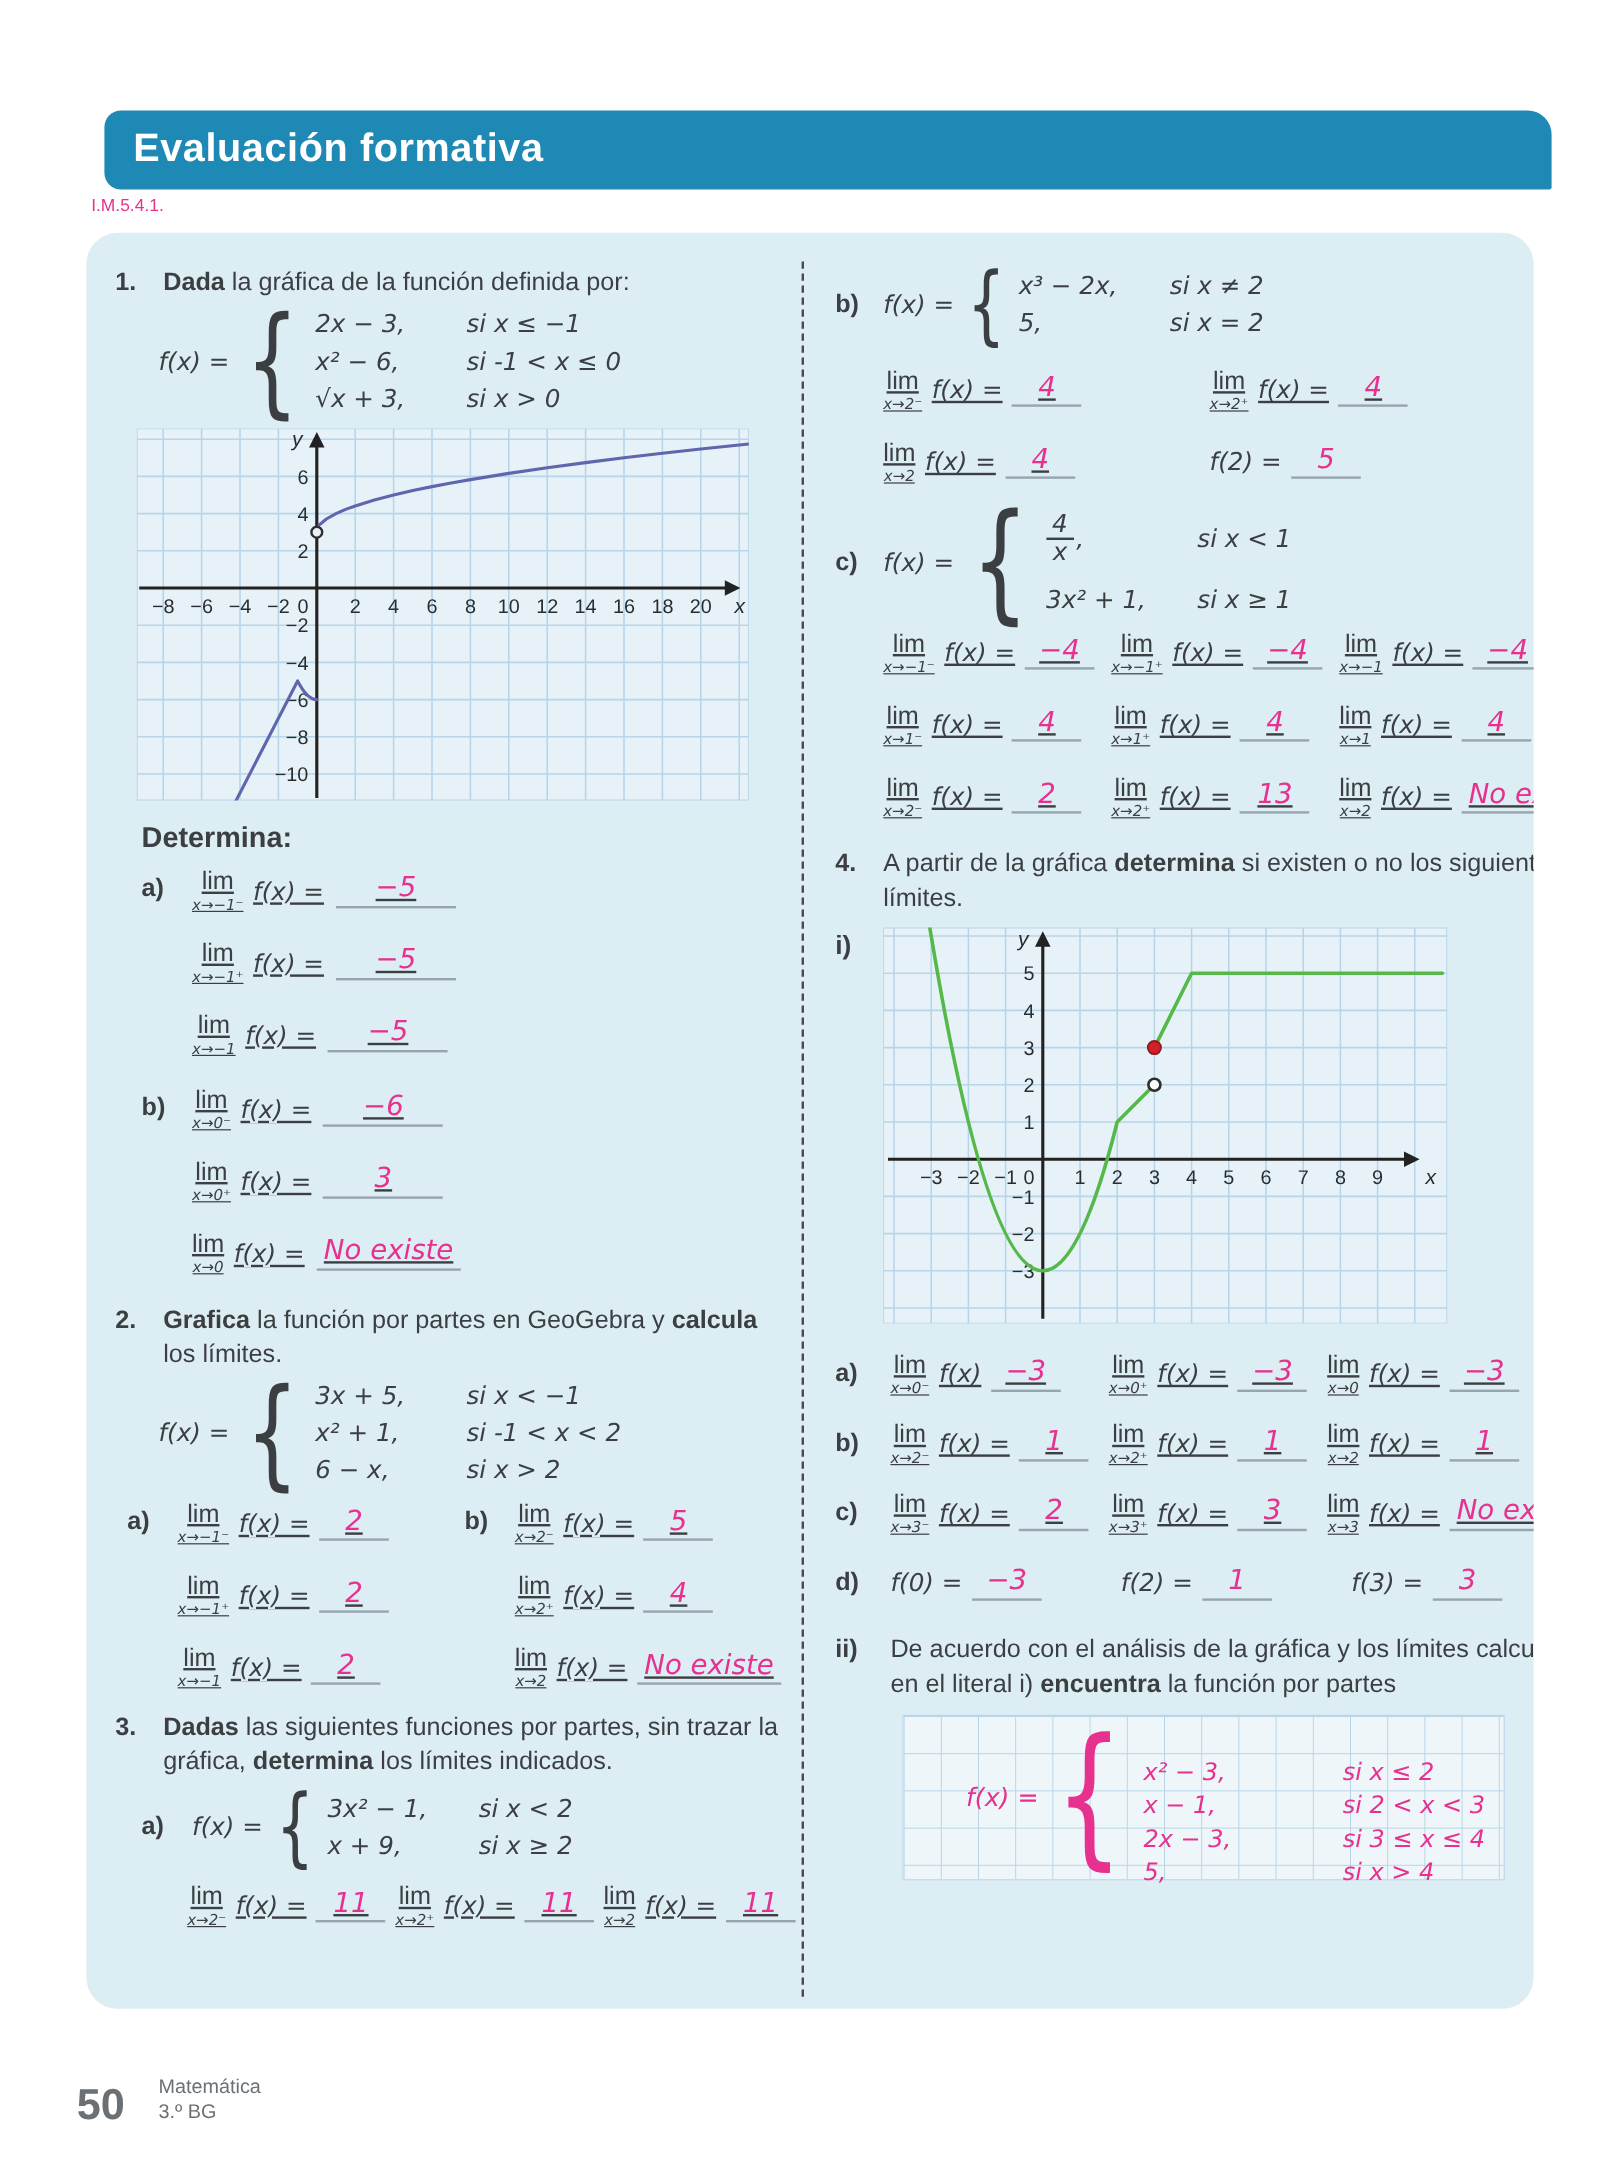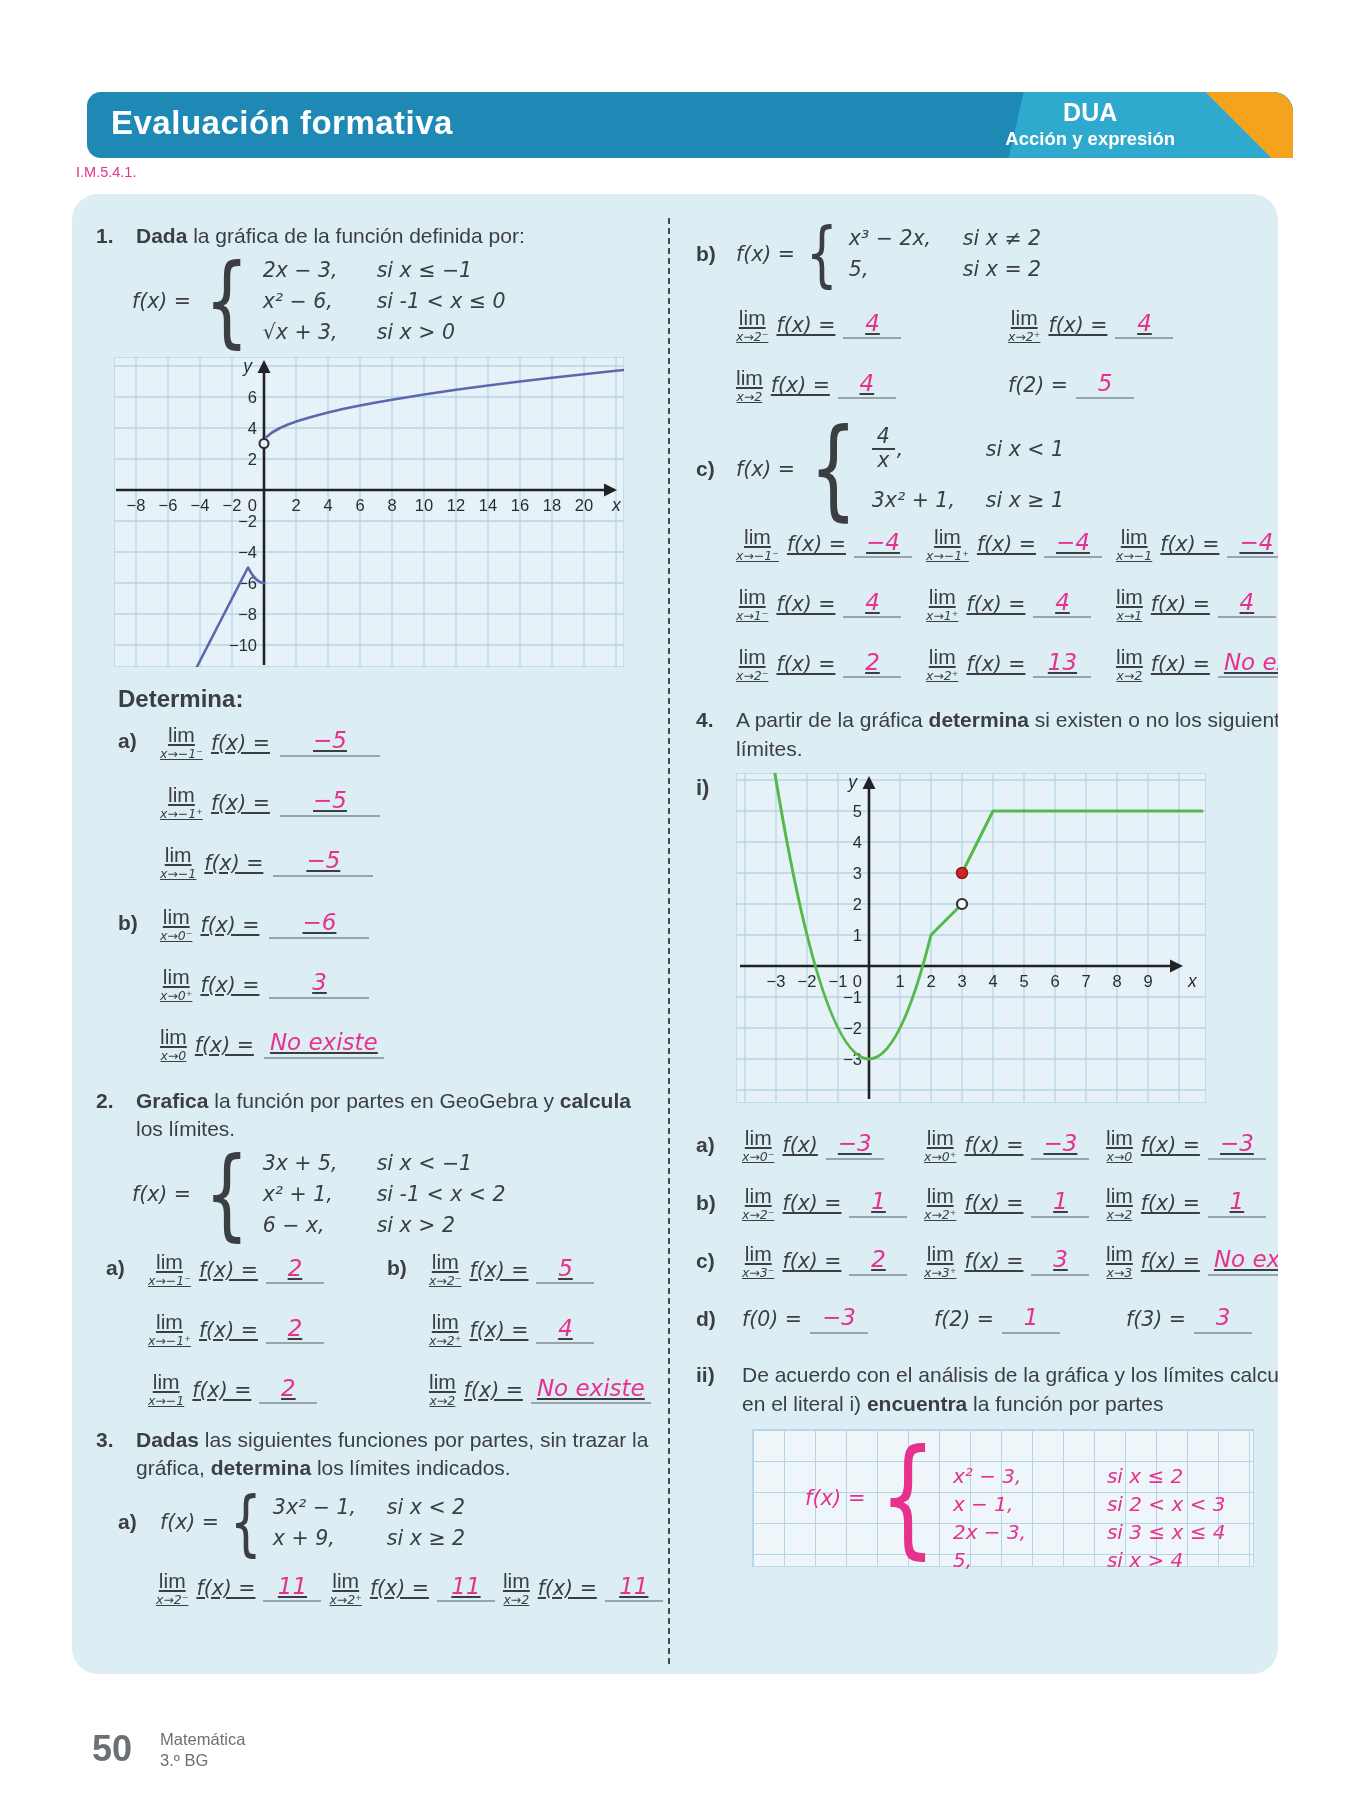--- a/index.html
+++ b/index.html
@@ -32,21 +32,21 @@
   .pw{display:flex;align-items:center;margin:6px 0 6px 36px;}
   .pwfx{margin-right:6px;}
   .fxi{font-family:"DejaVu Sans",sans-serif;font-style:italic;font-size:20.5px;white-space:nowrap;}
   .brace{display:inline-block;font-family:"DejaVu Sans",sans-serif;line-height:.88;transform:scaleX(.7);margin:0 0 0 -2px;}
   .brace::before{content:"{";}
   .b2::before{font-size:72px;}
   .b3::before{font-size:100px;}
   .bfr::before{font-size:108px;}
   .b4::before{font-size:128px;}
   .cases{display:flex;flex-direction:column;gap:7px;margin-left:4px;}
-  .case{display:flex;gap:6px;font-family:"DejaVu Sans",sans-serif;font-style:italic;font-size:20.5px;align-items:center;}
+  .case{display:flex;gap:18px;font-family:"DejaVu Sans",sans-serif;font-style:italic;font-size:20.5px;align-items:center;}
   .case .expr{min-width:108px;}
   .frac{display:inline-flex;flex-direction:column;align-items:center;line-height:1.05;}
   .frac .num{border-bottom:2px solid currentColor;padding:0 5px 1px;}
   
   .limrow{display:flex;align-items:center;height:52px;text-decoration:underline;}
   .lim{display:inline-flex;flex-direction:column;align-items:center;line-height:1;margin-right:8px;}
   .lw{font-size:21px;}
   .ls{font-family:"DejaVu Sans",sans-serif;font-style:italic;font-size:12.5px;margin-top:3px;}
   .blank{display:inline-block;min-width:88px;border-bottom:2px solid var(--blankline);color:var(--pink);
          text-align:center;font-family:"DejaVu Sans",sans-serif;font-style:italic;font-size:23px;
@@ -85,36 +85,29 @@
   .hand{margin:10px 0 0 56px;width:500px;height:136px;border:1.5px solid #bcd6ea;background:
         linear-gradient(var(--gridline) 1px,transparent 1px),linear-gradient(90deg,var(--gridline) 1px,transparent 1px);
         background-size:31px 31px;background-color:#eef6fa;display:flex;align-items:center;color:var(--pink);}
   .hand .hfx{font-family:"DejaVu Sans",sans-serif;font-style:italic;font-size:21px;margin-left:52px;}
   .hand .brace{color:var(--pink);margin-left:2px;}
   .hand .cases{gap:4px;margin-top:40px;}
   .hand .case{font-size:20px;color:var(--pink);}
   .hand .case .expr{min-width:148px;}
   .mt10{margin-top:10px;} .mt16{margin-top:16px;}
   
-  .footer{position:absolute;left:92px;top:1726px;display:flex;gap:28px;align-items:center;color:var(--footer);}
+  .footer{position:absolute;left:64px;top:1726px;display:flex;gap:28px;align-items:flex-end;color:var(--footer);}
   .fpage{font-size:36px;font-weight:bold;line-height:1;}
   .fmeta{font-size:16.5px;line-height:1.3;padding-top:3px;}
 </style>
 </head>
 <body>
 
 <div class="band">
   <div class="band-title">Evaluación formativa</div>
-  <div class="dua-zone">
-    <div class="corner"></div>
-    <div class="dua-text">
-      <div class="dua-main">DUA</div>
-      <div class="dua-sub">Acción y expresión</div>
-    </div>
-  </div>
 </div>
 <div class="code">I.M.5.4.1.</div>
 
 <div class="panel">
 <div class="panel-inner">
 
   <div class="col left">
 
     <div class="prob">
       <span class="pnum">1.</span>

